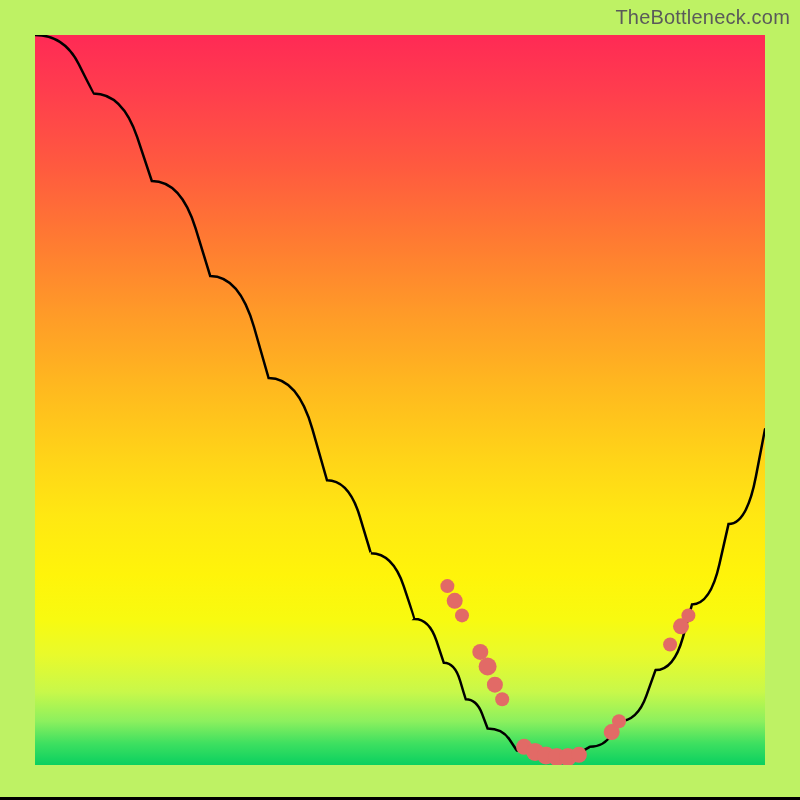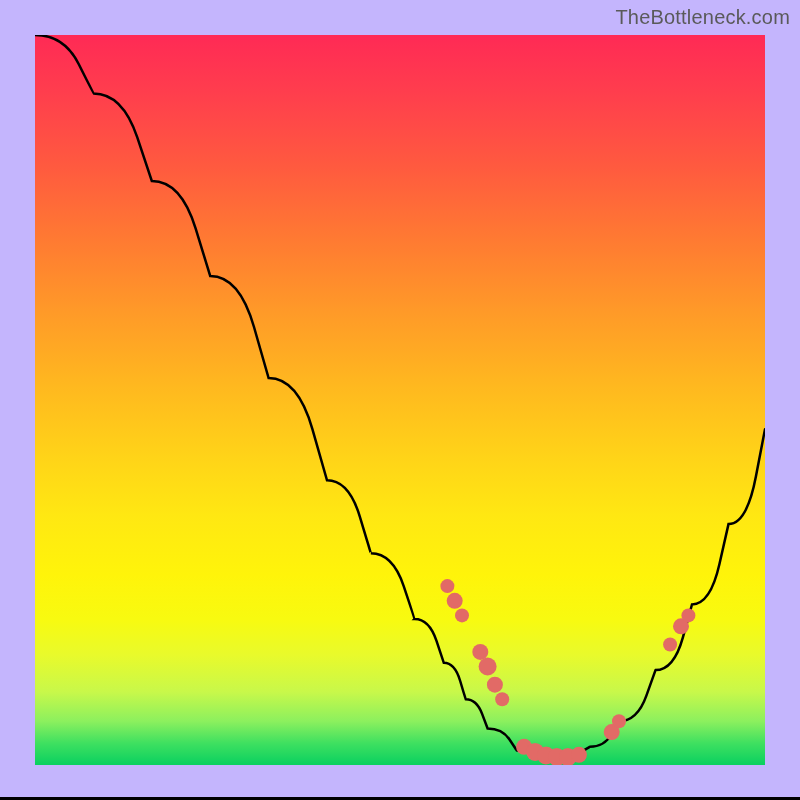--- a/index.html
+++ b/index.html
@@ -10,21 +10,21 @@
     background: #000;
     overflow: hidden;
     font-family: Arial, Helvetica, sans-serif;
   }
   .frame {
     position: absolute;
     top: 0;
     left: 0;
     width: 800px;
     height: 797px;
-    background: #c4b5fd;
+    background: #bef264;
   }
   .plot-area {
     position: absolute;
     left: 35px;
     top: 35px;
     width: 730px;
     height: 730px;
     background: linear-gradient(
       to bottom,
       #ff2a55 0%,

